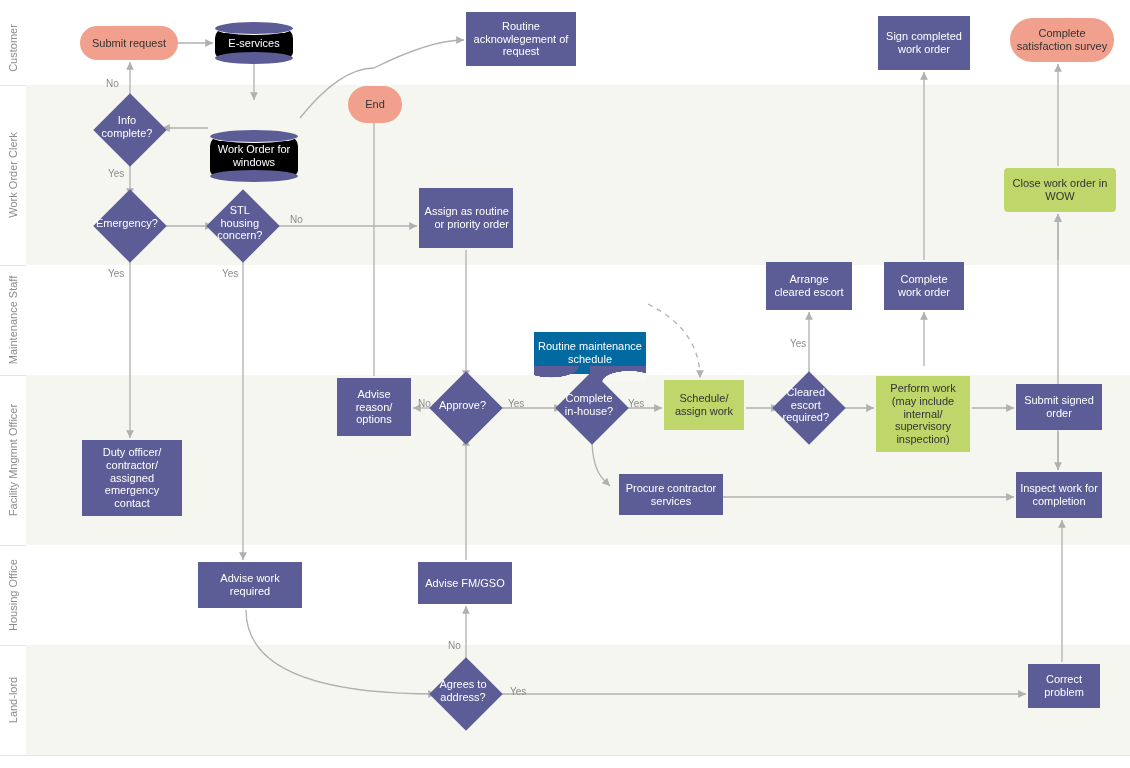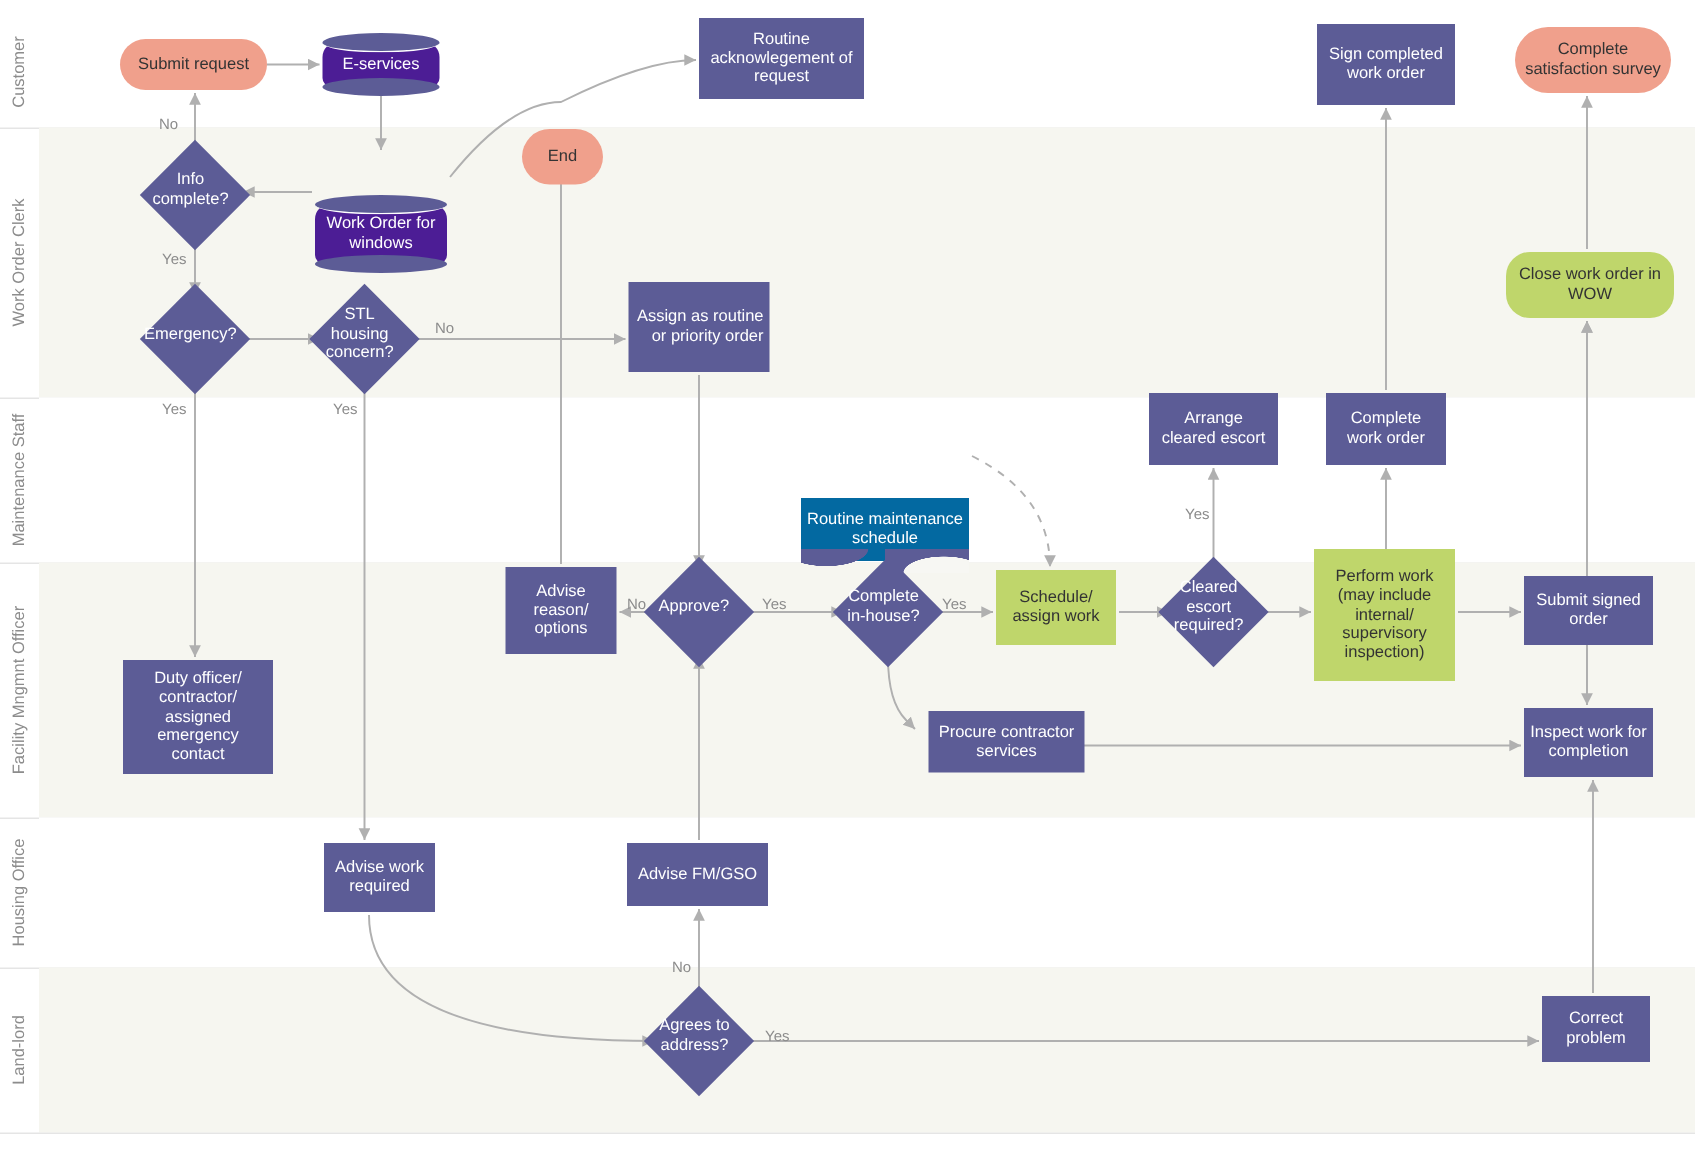--- a/index.html
+++ b/index.html
@@ -11,22 +11,22 @@
   }
   .lane-label span{display:inline-block;transform:rotate(-90deg);white-space:nowrap;}
   .lane-bg{position:absolute;left:26px;right:0;background:#f7f7f3;}
   .lane-sep{position:absolute;left:0;right:0;height:1px;background:#e5e5e5;}
   
   .shape{position:absolute;display:flex;align-items:center;justify-content:center;
          text-align:center;color:#fff;font-size:11px;line-height:1.15;padding:4px;box-sizing:border-box;}
   .rect-purple{background:#5c5c96;}
   .rect-green{background:#bfd66b;color:#333;}
   .rounded-pink{background:#f0a08c;border-radius:999px;color:#333;}
-  .rounded-green{background:#bfd66b;border-radius:16px;color:#333;}
-  .cylinder{background:#4c1d95;border-radius:10px 10px 6px 6px;position:relative;overflow:visible;align-items:center;}
+  .rounded-green{background:#bfd66b;border-radius:4px;color:#333;}
+  .cylinder{background:#000000;border-radius:10px 10px 6px 6px;position:relative;overflow:visible;align-items:center;}
   .cylinder:before{content:"";position:absolute;top:-6px;left:0;right:0;height:12px;
     border-radius:50%;background:#5c5c96;border-bottom:1px solid #fff;}
   .cylinder:after{content:"";position:absolute;bottom:-6px;left:0;right:0;height:12px;
     border-radius:50%;background:#5c5c96;}
   .cylinder span{position:relative;z-index:2;}
   .diamond{background:#5c5c96;transform:rotate(45deg);}
   .diamond .dlabel{transform:rotate(-45deg);display:block;width:140%;margin-left:-20%;}
   .doc{background:#0369a1;position:relative;border-radius:0 0 0 0;}
   .doc:after{content:"";position:absolute;left:0;right:0;bottom:-8px;height:16px;
     background:radial-gradient(ellipse at 30% 0%,#5c5c96 50%,transparent 51%),
@@ -177,26 +177,26 @@
       <div class="shape diamond" style="left: 440px; top: 382px; width: 52px; height: 52px;">
         <span class="dlabel">Approve?</span>
       </div>
       <div class="shape diamond" style="left: 566px; top: 382px; width: 52px; height: 52px;">
         <span class="dlabel">Complete in-house?</span>
       </div>
       <div class="shape rect-green" style="left: 664px; top: 380px; width: 80px; height: 50px;">Schedule/ assign work</div>
       <div class="shape diamond" style="left: 783px; top: 382px; width: 52px; height: 52px;">
         <span class="dlabel">Cleared escort required?</span>
       </div>
-      <div class="shape rect-green" style="left: 876px; top: 366px; width: 94px; height: 88px;">Perform work (may include internal/ supervisory inspection)</div>
+      <div class="shape rect-green" style="left: 876px; top: 376px; width: 94px; height: 76px;">Perform work (may include internal/ supervisory inspection)</div>
       <div class="shape rect-purple" style="left: 1016px; top: 384px; width: 86px; height: 46px;">Submit signed order</div>
       <div class="shape rect-purple" style="left: 82px; top: 440px; width: 100px; height: 76px;">Duty officer/ contractor/ assigned emergency contact</div>
       <div class="shape rect-purple" style="left: 619px; top: 474px; width: 104px; height: 41px;">Procure contractor services</div>
       <div class="shape rect-purple" style="left: 1016px; top: 472px; width: 86px; height: 46px;">Inspect work for completion</div>
-      <div class="shape rect-purple" style="left: 216px; top: 562px; width: 74px; height: 46px;">Advise work required</div>
+      <div class="shape rect-purple" style="left: 198px; top: 562px; width: 104px; height: 46px;">Advise work required</div>
       <div class="shape rect-purple" style="left: 418px; top: 562px; width: 94px; height: 42px;">Advise FM/GSO</div>
       <div class="shape diamond" style="left: 440px; top: 668px; width: 52px; height: 52px;">
         <span class="dlabel">Agrees to address?</span>
       </div>
       <div class="shape rect-purple" style="left: 1028px; top: 664px; width: 72px; height: 44px;">Correct problem</div>
     </div>
   <div id="edgelabels">
       <div class="edge-label" style="left: 106px; top: 78px;">No</div>
       <div class="edge-label" style="left: 108px; top: 168px;">Yes</div>
       <div class="edge-label" style="left: 108px; top: 268px;">Yes</div>

